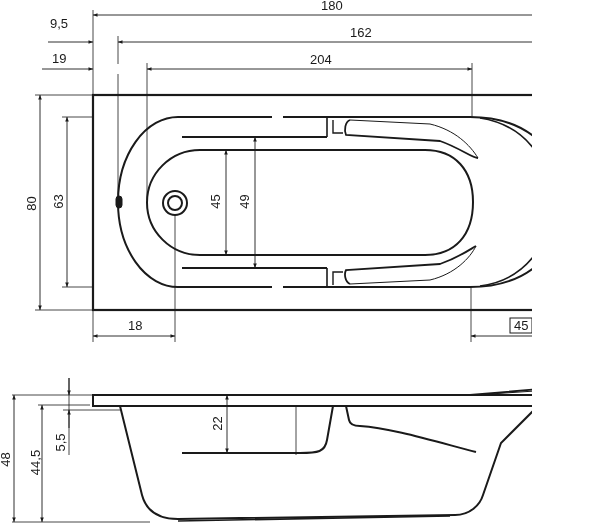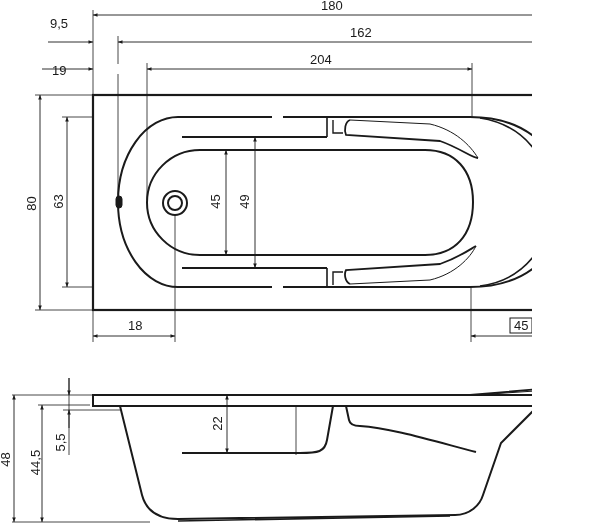--- a/index.html
+++ b/index.html
@@ -130,21 +130,21 @@
       <line x1="182" y1="453" x2="300" y2="453" stroke-width="2"></line>
 
       <path stroke-width="2" d="M333,406 L327,440 C325,452 318,453 300,453"></path>
       <path stroke-width="2" d="M346,406 L349,420 C350,425 354,426 360,426 C390,428 430,440 476,452"></path>
     </g>
   </svg>
 
   <span class="lbl" style="left:321px;top:-1px;">180</span>
   <span class="lbl" style="left:50px;top:17px;">9,5</span>
   <span class="lbl" style="left:310px;top:26px;margin-left:40px;">162</span>
-  <span class="lbl" style="left:52px;top:64px;">19</span>
+  <span class="lbl" style="left:52px;top:52px;">19</span>
   <span class="lbl" style="left:310px;top:53px;">204</span>
 
   <span class="lbl rot" style="left:24px;top:197px;">80</span>
   <span class="lbl rot" style="left:51px;top:195px;">63</span>
   <span class="lbl rot" style="left:208px;top:195px;">45</span>
   <span class="lbl rot" style="left:237px;top:195px;">49</span>
 
   <span class="lbl" style="left:128px;top:319px;">18</span>
   <span class="lbl" style="left:514px;top:319px;">45</span>
 

